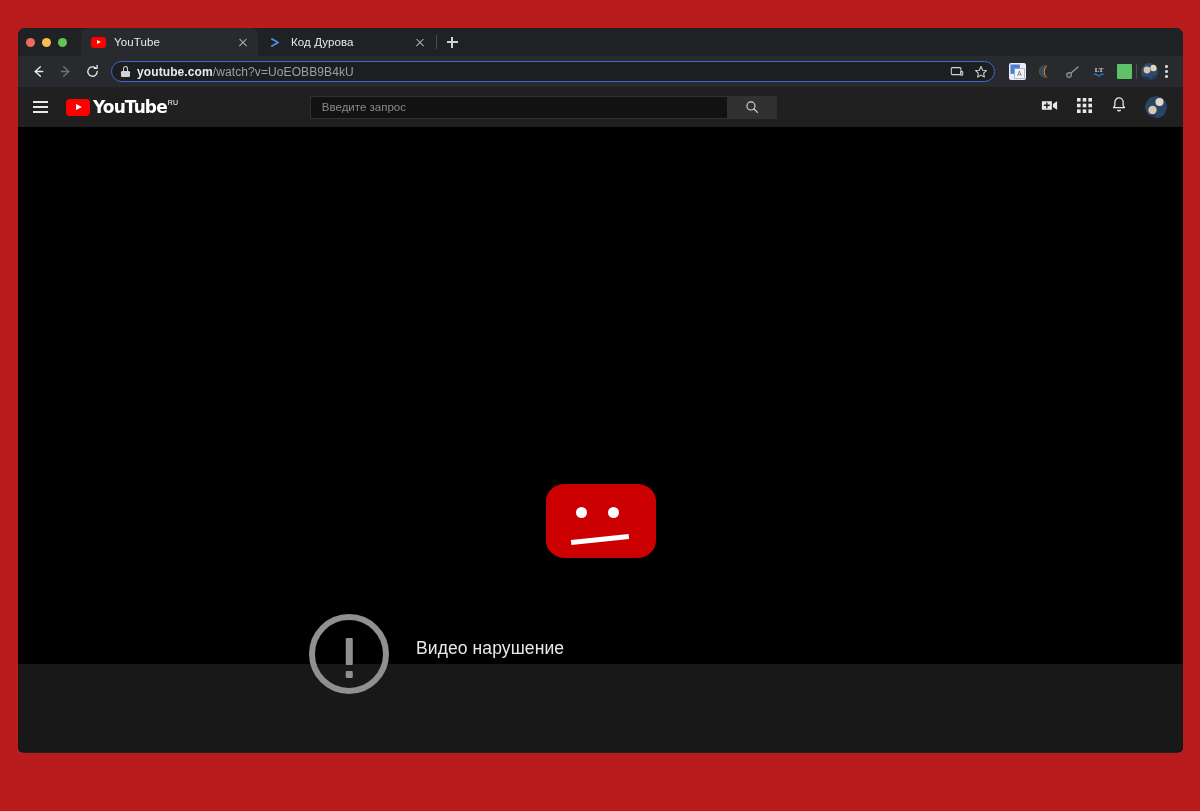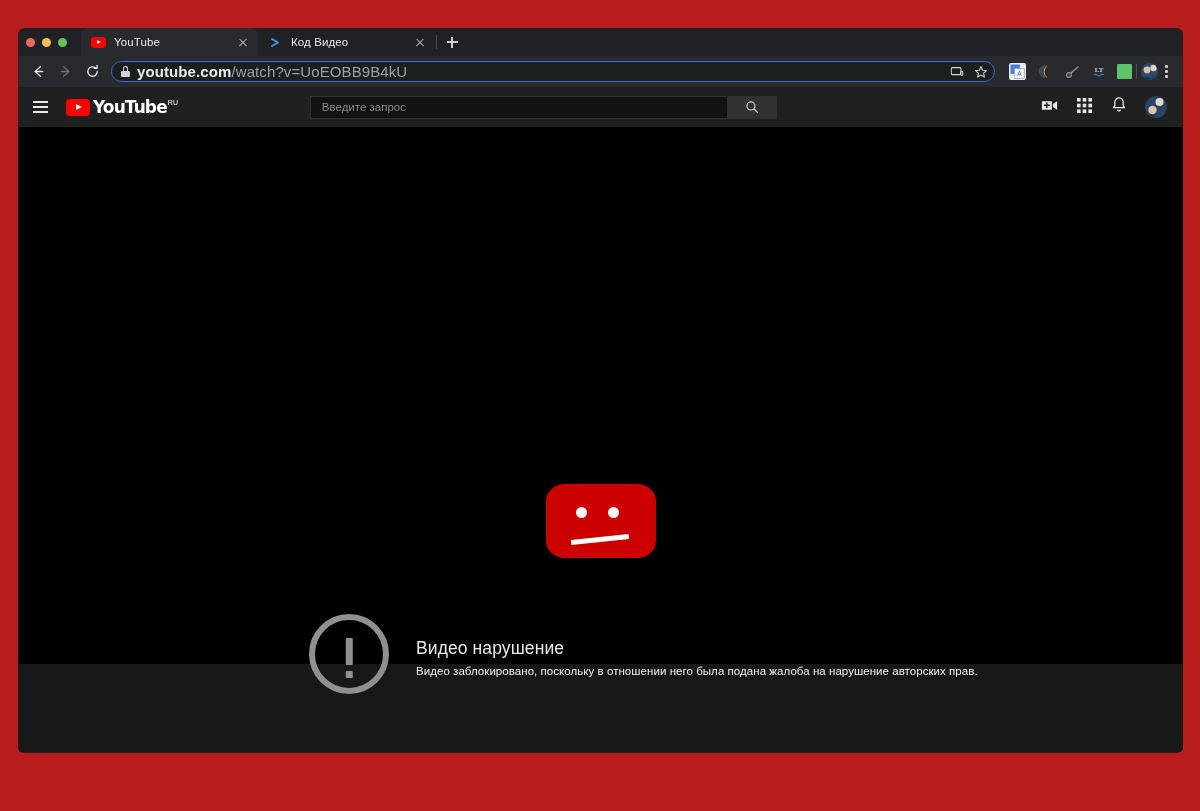--- a/index.html
+++ b/index.html
@@ -55,21 +55,21 @@
   .navbtn{width:24px;height:24px;display:flex;align-items:center;justify-content:center;color:#e8eaed;flex:0 0 24px;margin-right:3px;}
   .navbtn.dim{color:#6e7175;}
   .omnibox{
     flex:1;height:21px;background:#1d1e20;border:1.4px solid #3b6bd6;border-radius:11px;
     display:flex;align-items:center;padding:0 6px 0 9px;box-sizing:border-box;margin:0 6px 0 4px;
     position:relative;
   }
   .lock{width:9px;height:11px;flex:0 0 9px;margin-right:7px;position:relative;}
   .lock .body{position:absolute;bottom:0;left:0;width:9px;height:6.5px;background:#cfd2d6;border-radius:1.2px;}
   .lock .shackle{position:absolute;top:0;left:2px;width:5px;height:5px;border:1.4px solid #cfd2d6;border-bottom:none;border-radius:3px 3px 0 0;box-sizing:border-box;}
-  .url{font-size:15px;color:#9aa0a6;white-space:nowrap;overflow:hidden;letter-spacing:.1px;}
+  .url{font-size:12px;color:#9aa0a6;white-space:nowrap;overflow:hidden;letter-spacing:.1px;}
   .url b{color:#e8eaed;font-weight:700;}
   .obox-icons{margin-left:auto;display:flex;align-items:center;gap:10px;padding-left:8px;}
   .ico{color:#cfd2d6;display:flex;align-items:center;justify-content:center;}
   .ext{display:flex;align-items:center;gap:10px;margin-left:8px;}
   .extico{width:17px;height:17px;display:flex;align-items:center;justify-content:center;border-radius:2px;font-size:8px;}
   .vsep{width:1px;height:15px;background:#4a4d50;margin:0 4px;}
   .avatar-b{width:17px;height:17px;border-radius:50%;overflow:hidden;}
   .kebab{width:17px;height:17px;display:flex;flex-direction:column;align-items:center;justify-content:center;gap:2.4px;}
   .kebab i{width:2.6px;height:2.6px;border-radius:50%;background:#cfd2d6;display:block;}
 
@@ -144,21 +144,21 @@
           <span class="title">YouTube</span>
           <span class="x"></span>
         </div>
 
         <div class="tab">
           <span class="favicon">
             <svg width="13" height="13" viewBox="0 0 13 13">
                 <path d="M3 3 L9 6.5 L3 10" fill="none" stroke="#4a90e2" stroke-width="2" stroke-linecap="round" stroke-linejoin="round"></path>
               </svg>
           </span>
-          <span class="title">Код Видео</span>
+          <span class="title">Код Дурова</span>
           <span class="x"></span>
         </div>
 
         <span class="tabsep"></span>
         <div class="newtab"></div>
       </div>
     </div>
 
     <div class="toolbar">
       <div class="navbtn">
@@ -323,21 +323,20 @@
             <span class="mouth"></span>
         </div>
 
         <div class="errblock">
           <div class="excl">
             <span class="bar"></span>
               <span class="pt"></span>
           </div>
           <div class="errtext">
             <div class="errtitle">Видео нарушение</div>
-            <div class="errsub">Видео заблокировано, поскольку в отношении него была подана жалоба на нарушение авторских прав.</div>
           </div>
         </div>
       </div>
 
       <div class="below"></div>
     </div>
 
   </div>
 </div>
 

